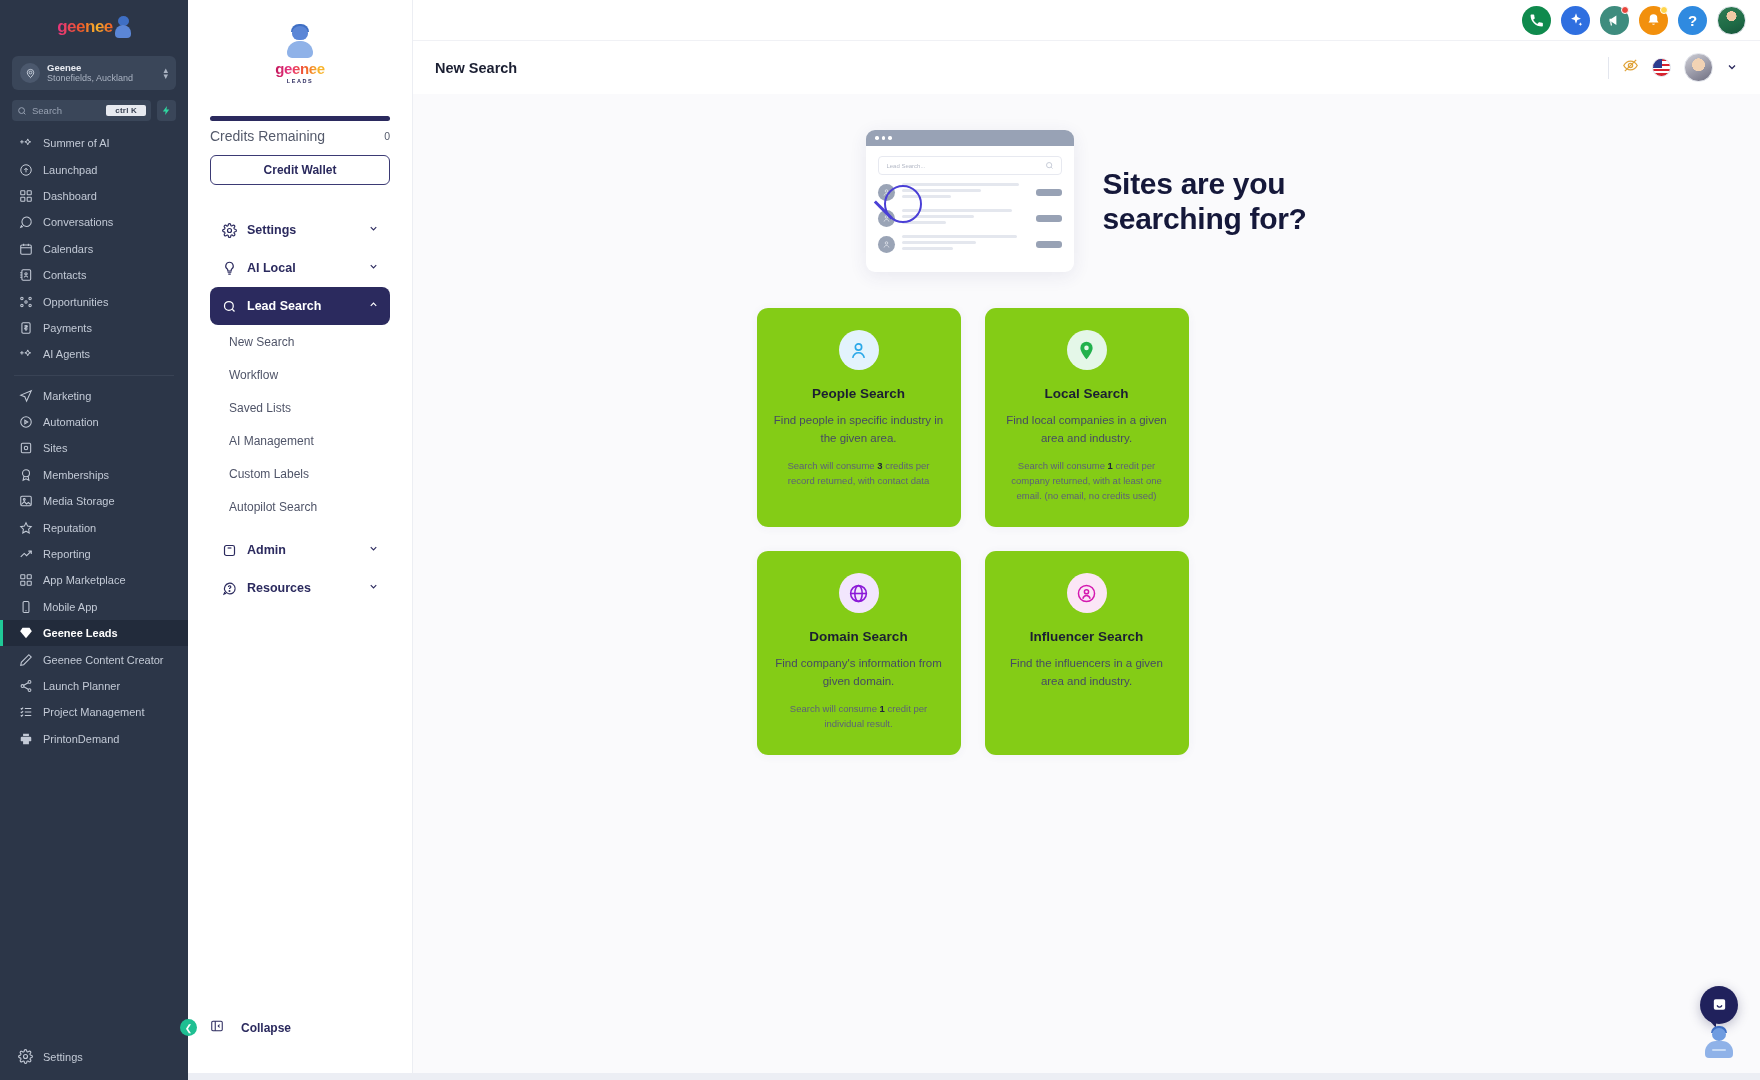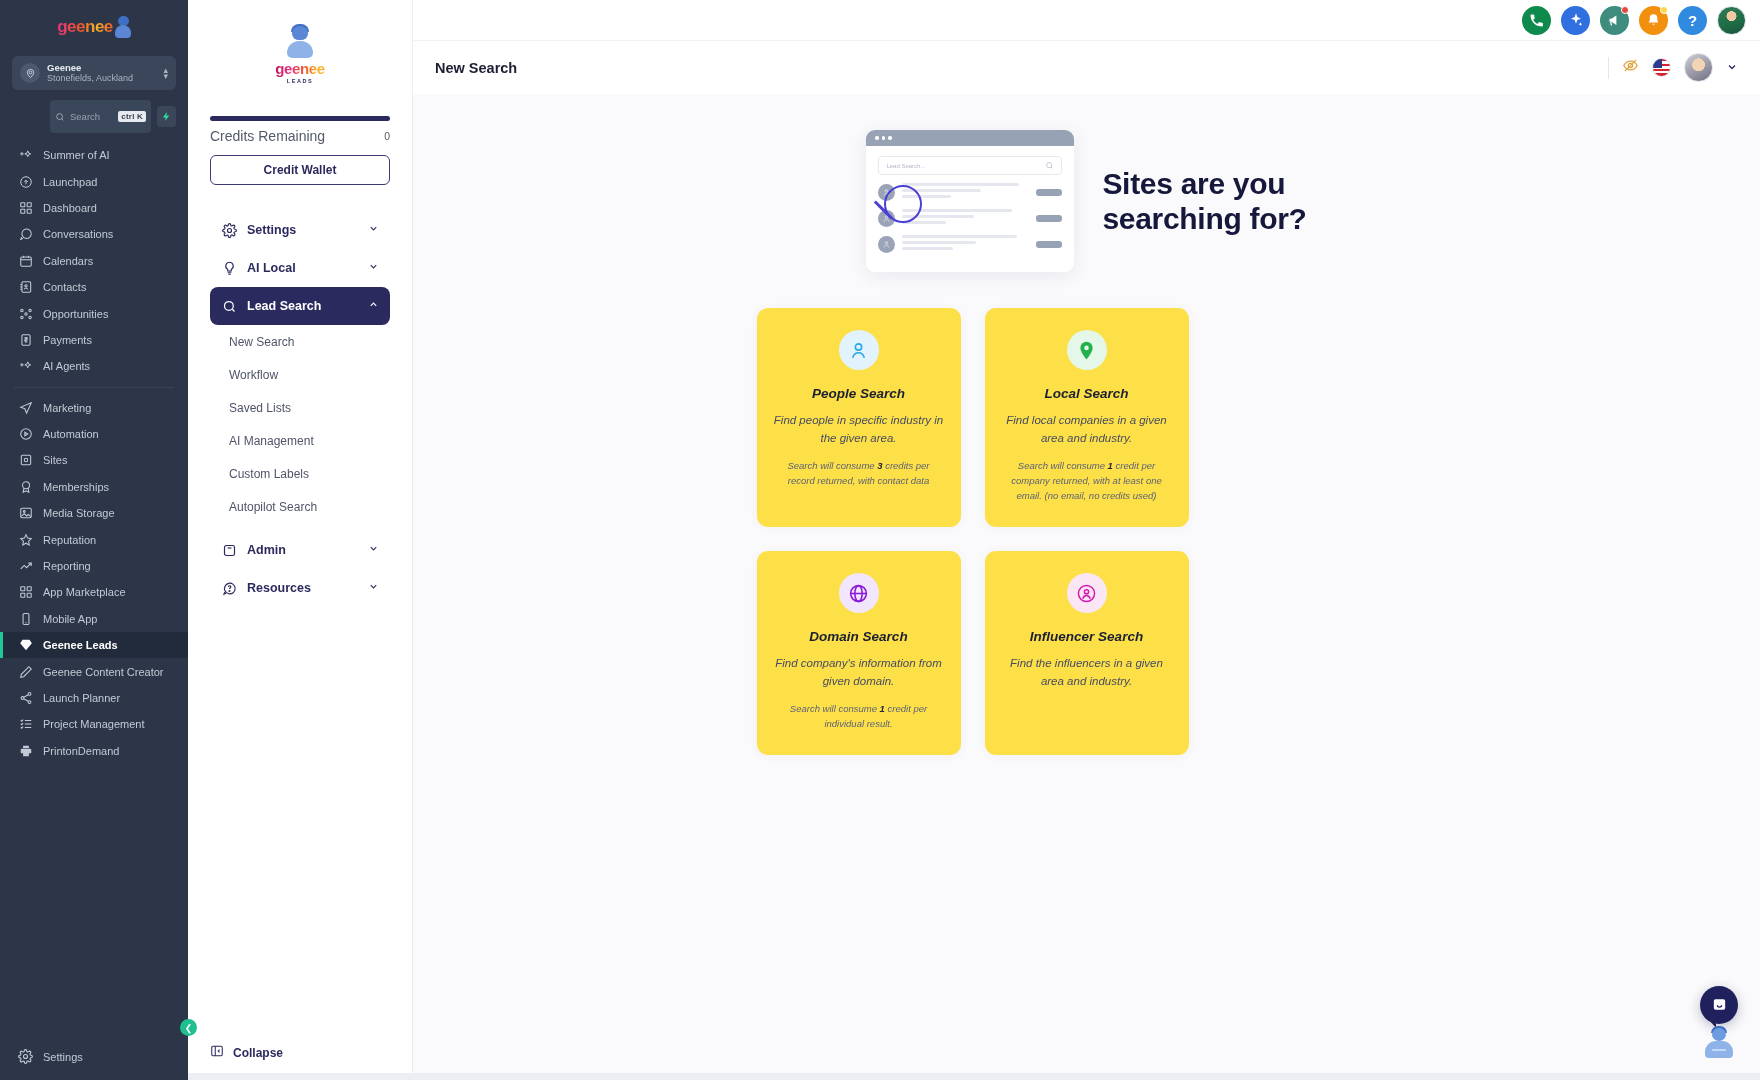--- a/index.html
+++ b/index.html
@@ -41,27 +41,27 @@
     width: 20px; height: 20px; border-radius: 50%; background: #4b586d;
     display: flex; align-items: center; justify-content: center; flex: 0 0 20px;
   }
   .loc-txt { flex: 1; min-width: 0; }
   .loc-name { color: #e9ecf2; font-size: 9.5px; font-weight: bold; line-height: 11px; }
   .loc-sub { color: #aab3c2; font-size: 9px; line-height: 11px; white-space: nowrap; overflow: hidden; }
   .loc-chev { color: #aab3c2; font-size: 9px; line-height: 6px; text-align: center; }
 
   .search-row { margin: 10px 12px 0 12px; display: flex; gap: 6px; align-items: center; }
   .search-box {
-    flex: 1; height: 33px; background: #3a4659; border-radius: 4px;
-    display: flex; align-items: center; padding: 0 5px; gap: 5px; margin-left: 38px;
+    flex: 1; height: 21px; background: #3a4659; border-radius: 4px;
+    display: flex; align-items: center; padding: 0 5px; gap: 5px;
   }
   .search-box .ph { color: #98a2b3; font-size: 9.5px; flex: 1; }
   .kbd {
     background: #e7eaf0; color: #3b4455; font-size: 8px; font-weight: bold;
-    border-radius: 2px; padding: 1px 3px; letter-spacing: .2px; text-align: center;
+    border-radius: 2px; padding: 1px 9px; letter-spacing: .2px; text-align: center;
   }
   .bolt-btn {
     width: 19px; height: 21px; background: #3a4659; border-radius: 4px;
     display: flex; align-items: center; justify-content: center; cursor: pointer;
   }
 
   .nav-list { margin-top: 9px; flex: 1; overflow: hidden; }
   .nav-item {
     height: 26.4px; display: flex; align-items: center; gap: 10px;
     padding: 0 0 0 18px; color: #c3cad6; font-size: 11px; cursor: pointer;
@@ -119,22 +119,22 @@
   }
   .pn-item .pni { width: 16px; height: 16px; flex:0 0 16px; display:flex; align-items:center; justify-content:center; }
   .pn-item .pn-lbl { flex: 1; }
   .pn-item.sel { background: #2b2a5e; color: #ffffff; }
   .pn-sub {
     padding-left: 19px; height: 33px; display: flex; align-items: center;
     color: #4f5468; font-size: 12px; cursor: pointer;
   }
 
   .panel-collapse {
-    position: absolute; bottom: 19px; left: 22px;
-    display: flex; align-items: center; gap: 9px; color: #2b2a5e;
+    position: absolute; bottom: 44px; left: 22px;
+    display: flex; align-items: center; gap: 17px; color: #2b2a5e;
     font-size: 12px; font-weight: bold; cursor: pointer;
   }
 
   
   .main { flex: 1; height: 1080px; display: flex; flex-direction: column; background: #fafafc; min-width:0; }
   .topbar {
     height: 40px; background: #ffffff; display: flex; align-items: center;
     justify-content: flex-end; padding-right: 14px; gap: 10px; flex: 0 0 40px;
   }
   .cb { width: 29px; height: 29px; border-radius: 50%; display:flex; align-items:center; justify-content:center; cursor:pointer; position:relative; }
@@ -190,22 +190,22 @@
   }
   .hero-mag:after {
     content:""; position:absolute; left:-18px; top:30px; width:24px; height:2.5px;
     background:#4a3fd6; transform: rotate(45deg); transform-origin: right center;
   }
   .hero-title { font-size: 30px; font-weight: bold; color: #15183a; line-height: 1.18; letter-spacing:-.3px; }
 
   .cards { margin: 36px auto 0 auto; width: 660px; }
   .card-row { display: flex; gap: 24px; margin-bottom: 24px; }
   .card {
-    width: 204px; background: #fde047; border-radius: 11px; padding: 22px 17px 24px 17px;
-    text-align: center; cursor: pointer; box-shadow: 0 1px 10px rgba(70,70,120,.055); font-style: italic;
+    width: 204px; background: #84cc16; border-radius: 11px; padding: 22px 17px 24px 17px;
+    text-align: center; cursor: pointer; box-shadow: 0 1px 10px rgba(70,70,120,.055);
   }
   .card-ico {
     width: 40px; height: 40px; border-radius: 50%; margin: 0 auto 16px auto;
     display: flex; align-items: center; justify-content: center;
   }
   .card-title { font-size: 13.5px; font-weight: bold; color: #1b1f32; margin-bottom: 11px; }
   .card-desc { font-size: 11.5px; color: #464b63; line-height: 1.55; margin-bottom: 10px; }
   .card-note { font-size: 9.5px; color: #5d6277; line-height: 1.6; }
   .card-note b { color: #20243c; }
 

